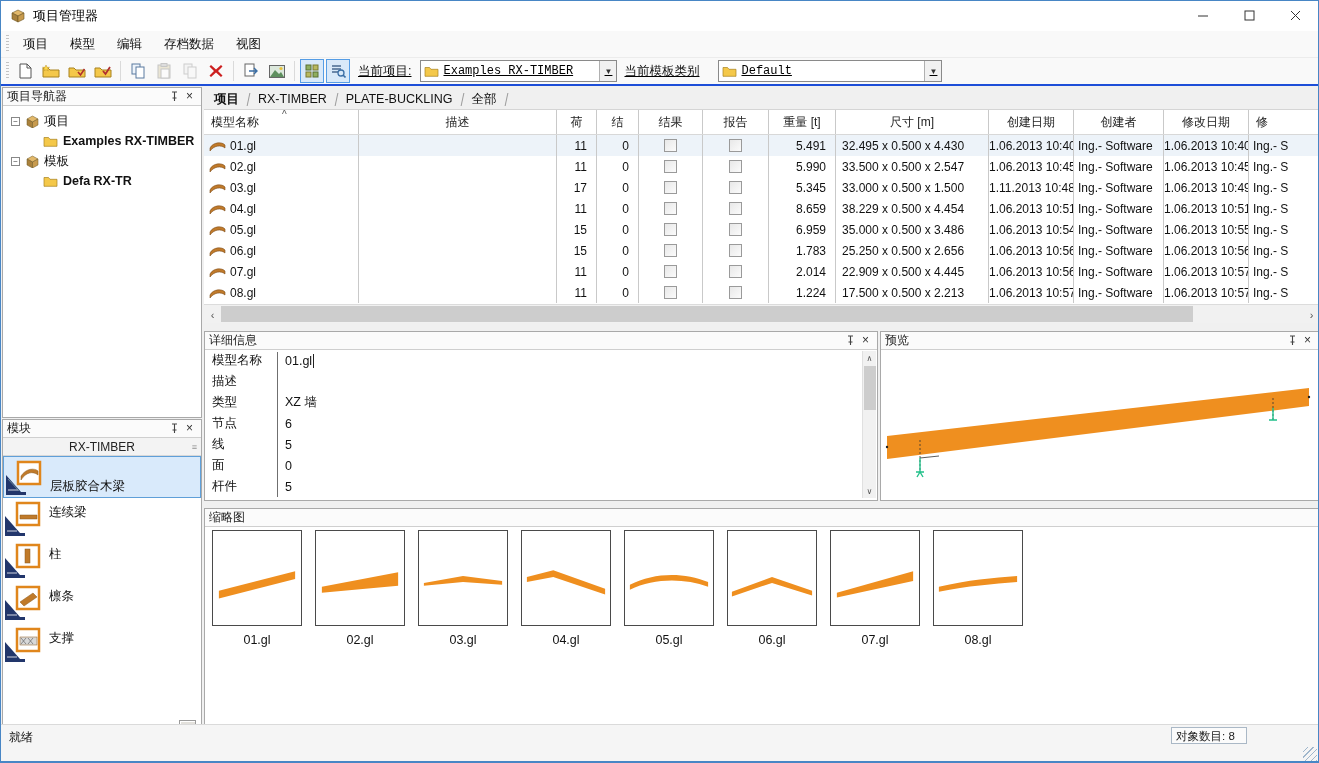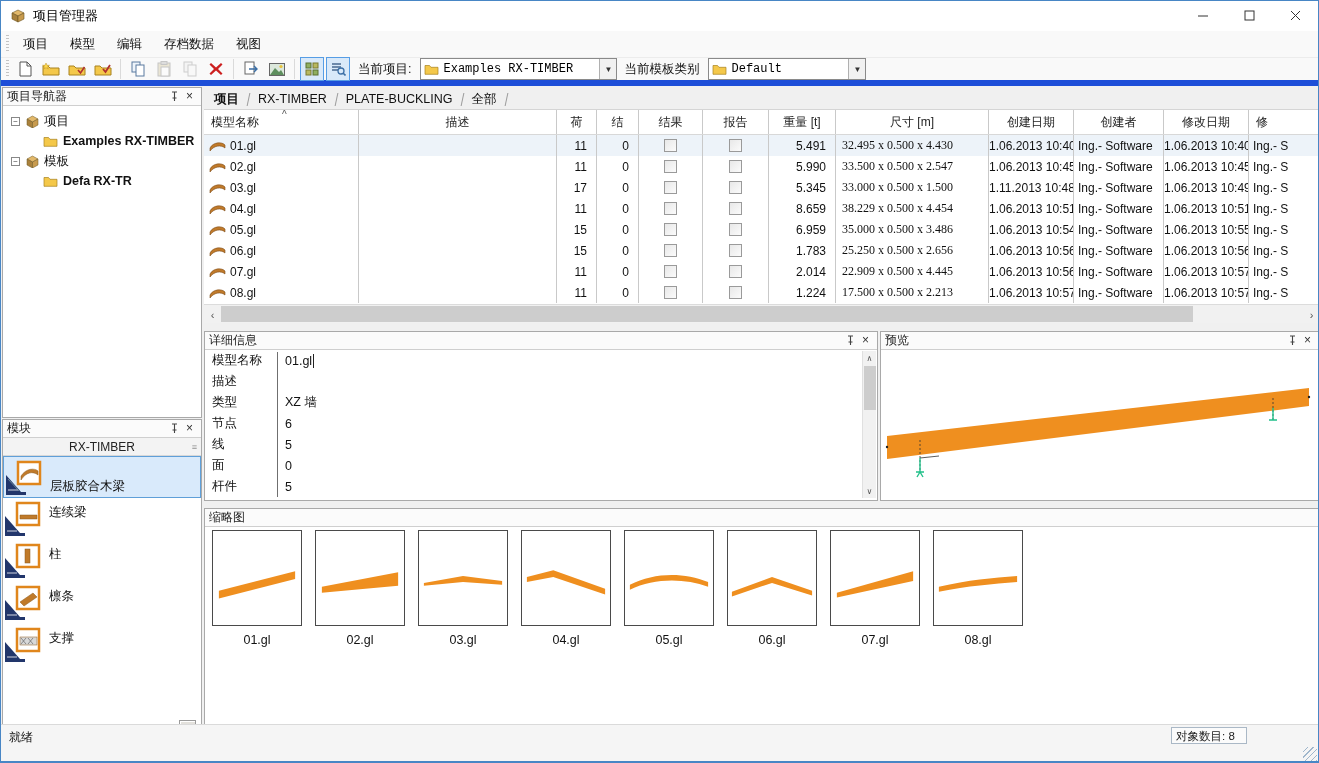--- a/index.html
+++ b/index.html
@@ -16,34 +16,34 @@
   .win-btns { position:absolute; right:0; top:0; display:flex; }
   .win-btn { width:46px; height:29px; display:flex; align-items:center; justify-content:center; }
 
   
   .menubar { position:absolute; left:0; top:30px; right:0; height:27px; background:#f9f9f9;
              display:flex; align-items:center; border-bottom:1px solid #ececec; }
   .menu-item { font-size:12.5px; color:#111; padding:5px 11px; }
   .grip { width:3px; height:18px; margin:0 3px 0 5px;
           background:repeating-linear-gradient(180deg,#c3c3c3 0 1px,transparent 1px 3px); }
   .toolbar { position:absolute; left:0; top:57px; right:0; height:28px; background:#f9f9f9;
-             display:flex; align-items:center; border-bottom:6px solid #1d4ed8; }
+             display:flex; align-items:center; border-bottom:2px solid #1d4ed8;text-decoration:underline; }
   .tbtn { width:24px; height:24px; display:flex; align-items:center; justify-content:center;
           margin:0 1px; border:1px solid transparent; }
   .tbtn.toggled { background:#d9e9f9; border:1px solid #569de5; }
   .tbtn.disabled { opacity:.45; }
   .tsep { width:1px; height:20px; background:#dadada; margin:0 4px; }
   .tlabel { font-size:12.5px; color:#111; margin:0 7px; white-space:nowrap; }
   .combo { height:22px; background:#fff; border:1px solid #8a8a8a; display:flex; align-items:center; }
   .combo .ftxt { flex:1; font-size:12px; font-family:"Liberation Mono","DejaVu Sans Mono",monospace;
                  padding-left:4px; white-space:nowrap; overflow:hidden; }
   .combo .dd { width:17px; align-self:stretch; border-left:1px solid #b0b0b0; background:#f1f1f1;
                display:flex; align-items:center; justify-content:center; font-size:8px; color:#333; }
   .combo-project { width:197px; margin-left:2px; }
-  .combo-template { width:158px; margin-left:2px; }
+  .combo-template { width:224px; margin-left:12px; }
 
   
   .panel { position:absolute; background:#fff; border:1px solid #a9a9a9; }
   .phead { height:18px; background:#fbfbfb; border-bottom:1px solid #cfcfcf; display:flex;
            align-items:center; font-size:12px; color:#222; padding:0 4px; }
   .phead .sp { flex:1; }
   .phead .pclose { width:15px; text-align:center; font-size:12px; color:#333; line-height:15px; }
   .pin { display:flex; margin-right:2px; }
 
   
@@ -82,21 +82,21 @@
   .hcell { font-size:12px; color:#222; display:flex; align-items:center; justify-content:center;
            border-right:1px solid #c9c9c9; overflow:hidden; white-space:nowrap; position:relative; }
   .hcell.left { justify-content:flex-start; padding-left:7px; }
   .sortmark { position:absolute; left:78px; top:-1px; font-size:10px; color:#555; }
   .trowline { height:21px; }
   .trowline.selected { background:#edf3f9; }
   .dcell { font-size:12px; color:#111; display:flex; align-items:center;
            border-right:1px solid #c9c9c9; overflow:hidden; white-space:nowrap; }
   .dcell.name { padding-left:5px; gap:4px; }
   .dcell.num { justify-content:flex-end; padding-right:9px; }
-  .dcell.sizecol { padding-left:6px;font-family:Liberation Serif, serif; }
+  .dcell.sizecol { padding-left:6px; }
   .dcell.datecol { padding-left:0; }
   .dcell.person { padding-left:4px; }
 
   
   .hscroll { position:absolute; left:203px; top:303px; width:1116px; height:19px; background:#f1f1f1;
              border-top:1px solid #dcdcdc; }
   .hs-arrow { position:absolute; top:0; width:17px; height:19px; display:flex; align-items:center;
               justify-content:center; font-size:11px; color:#555; }
   .hs-thumb { position:absolute; left:17px; top:1px; width:972px; height:16px; background:#cdcdcd; }
 

